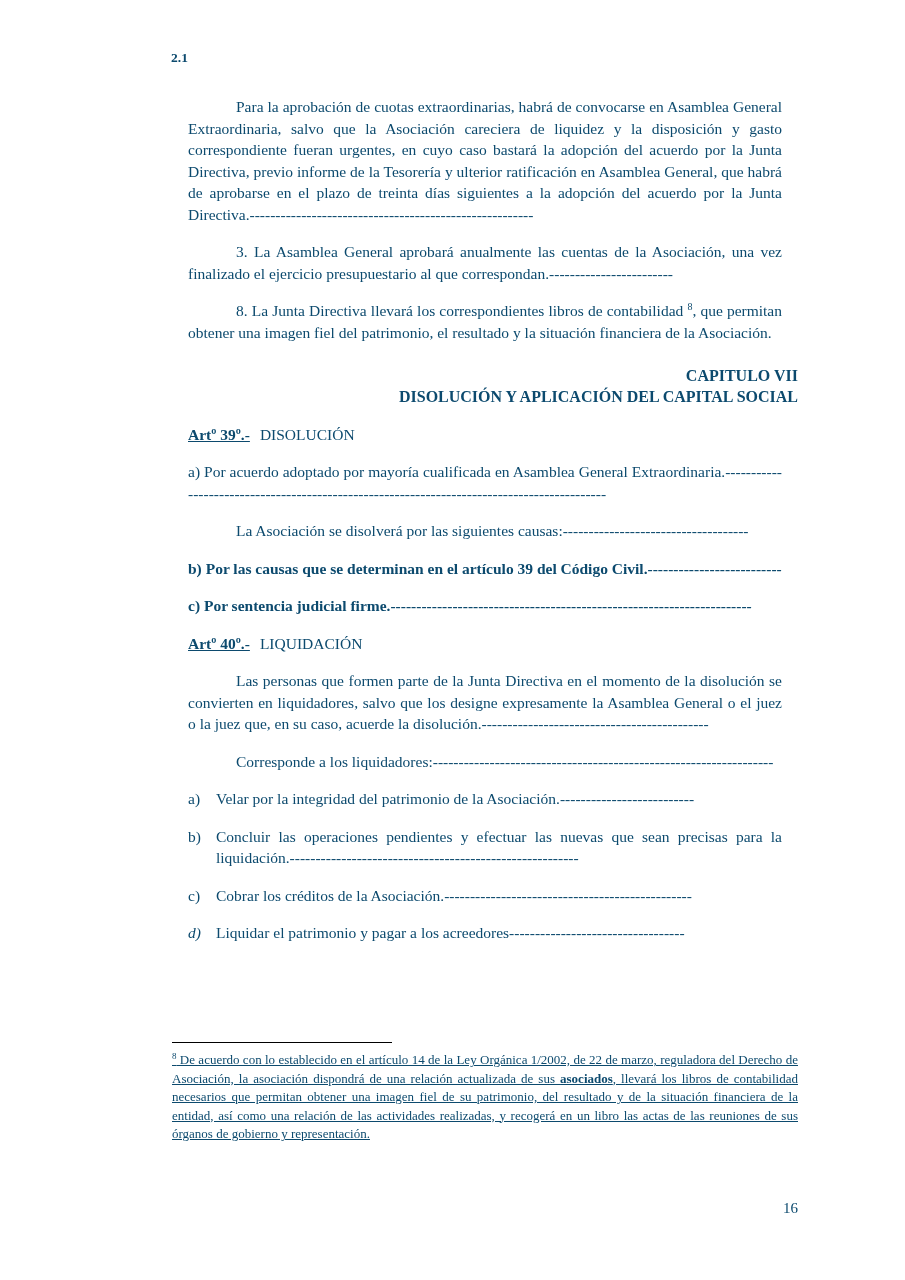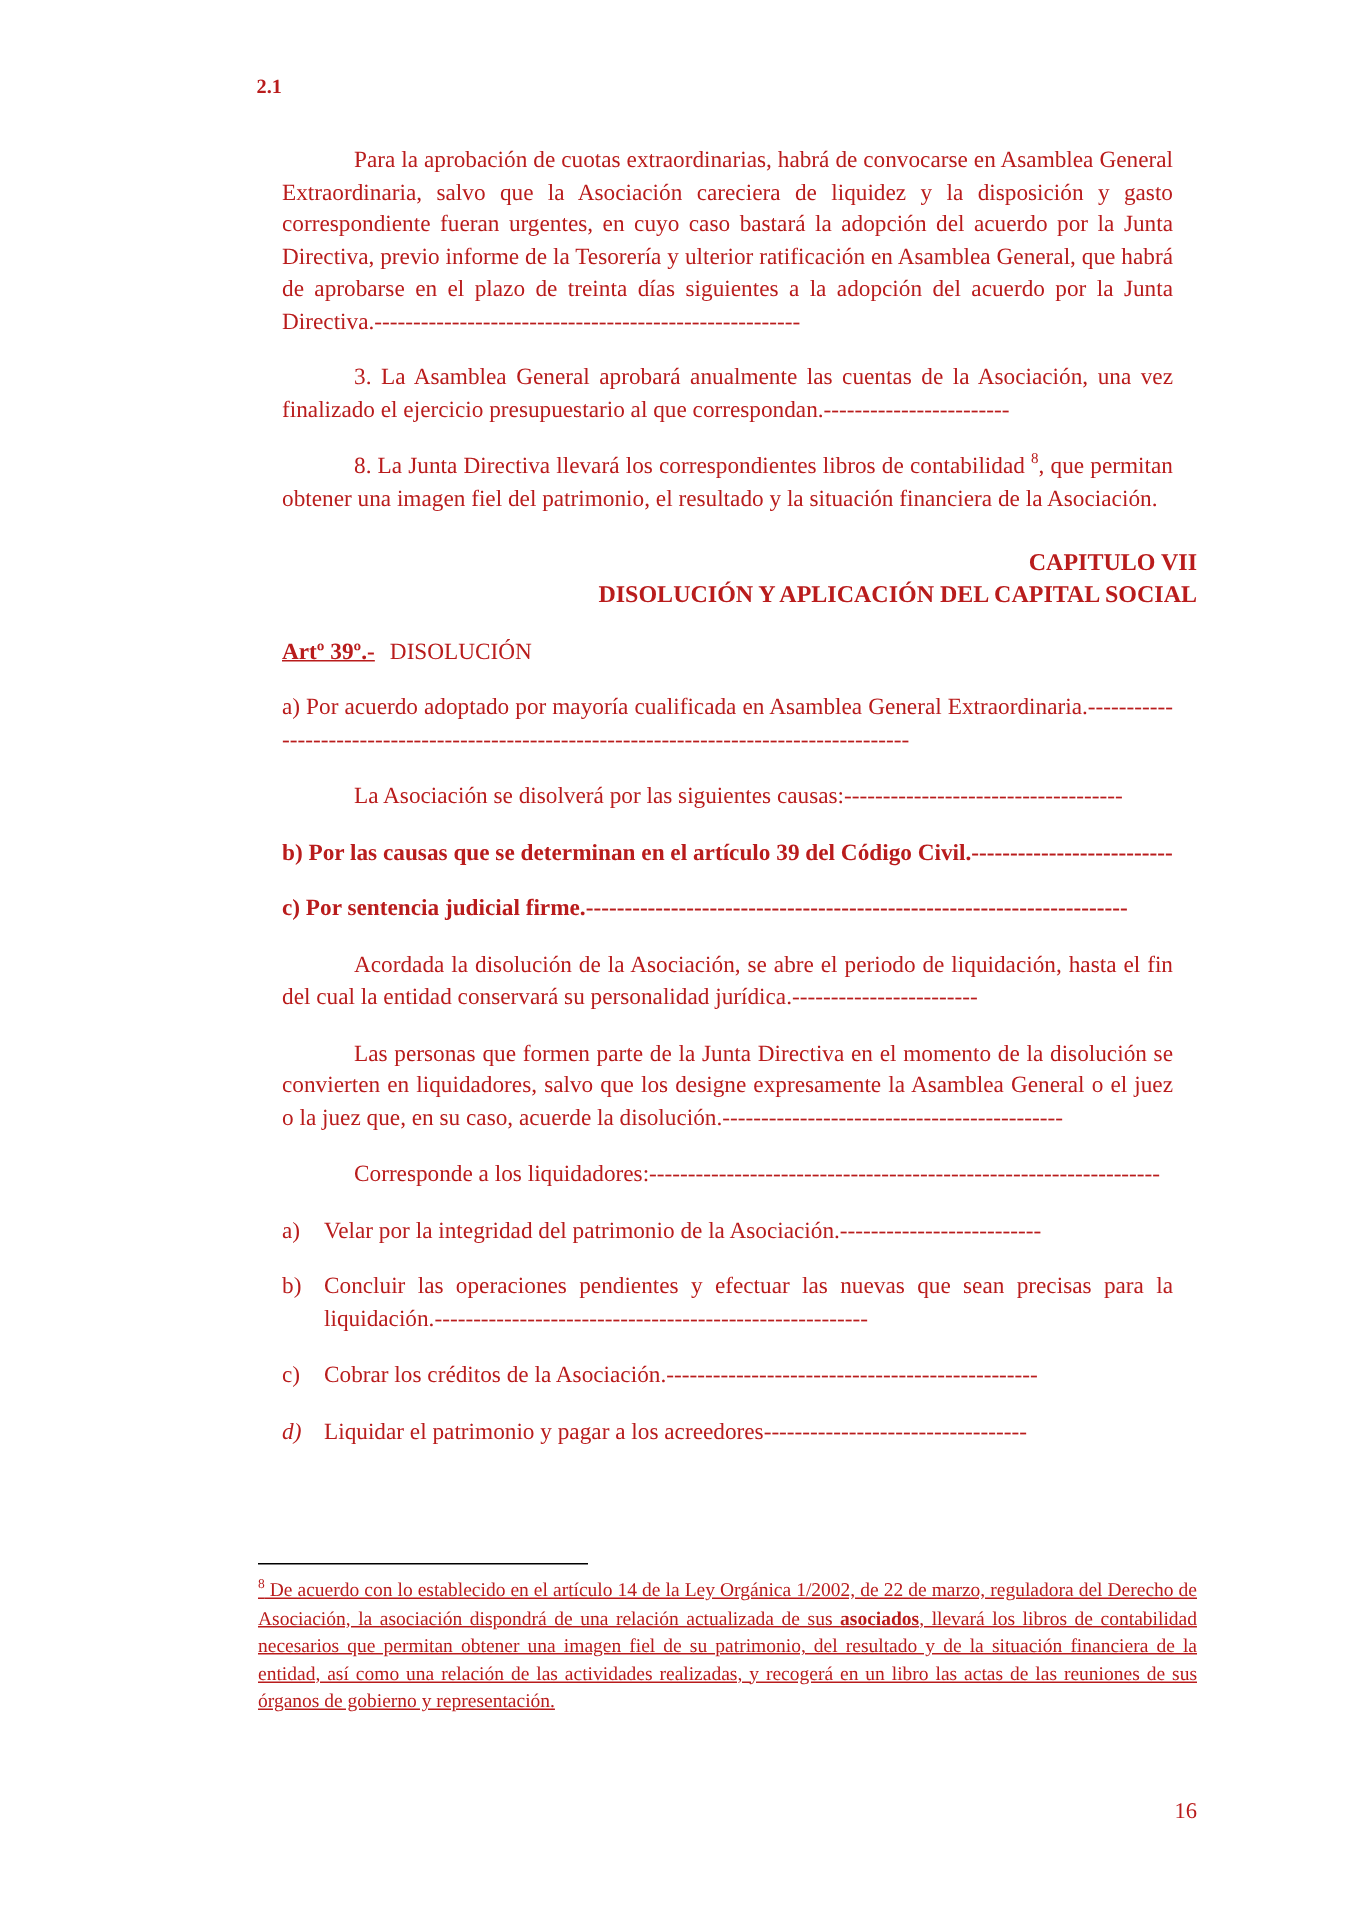--- a/index.html
+++ b/index.html
@@ -2,21 +2,21 @@
 <html><head>
 <meta charset="utf-8">
 <style>
   html, body { margin: 0; padding: 0; background: #ffffff; }
   .page {
     position: relative;
     width: 905px;
     height: 1280px;
     background: #ffffff;
     font-family: "Liberation Serif", serif;
-    color: #b91c1c;
+    color: #0c4a6e;
     overflow: hidden;
   }
   .section-marker {
     position: absolute;
     left: 171px;
     top: 50px;
     font-size: 13.5px;
     font-weight: bold;
   }
   .content {
@@ -101,22 +101,22 @@
     </div>
 
     <p class="art-heading"><span class="art-label">Artº 39º.-</span><span class="art-title">DISOLUCIÓN</span></p>
 
     <p class="body-p">a) Por acuerdo adoptado por mayoría cualificada en Asamblea General Extraordinaria.--------------------------------------------------------------------------------------------</p>
 
     <p class="body-p indent">La Asociación se disolverá por las siguientes causas:------------------------------------</p>
     <p class="tight">b) Por las causas que se determinan en el artículo 39 del Código Civil.--------------------------</p>
     <p class="tight">c) Por sentencia judicial firme.----------------------------------------------------------------------</p>
 
+    <p class="art-heading"><span class="art-label">Artº 40º.-</span><span class="art-title">LIQUIDACIÓN</span></p>
 
-    <p class="body-p indent">Acordada la disolución de la Asociación, se abre el periodo de liquidación, hasta el fin del cual la entidad conservará su personalidad jurídica.------------------------</p>
 
     <p class="body-p indent">Las personas que formen parte de la Junta Directiva en el momento de la disolución se convierten en liquidadores, salvo que los designe expresamente la Asamblea General o el juez o la juez que, en su caso, acuerde la disolución.--------------------------------------------</p>
 
     <p class="body-p indent">Corresponde a los liquidadores:------------------------------------------------------------------</p>
 
     <div>
       <p class="liq-item"><span class="liq-marker">a)</span><span>Velar por la integridad del patrimonio de la Asociación.--------------------------</span></p>
       <p class="liq-item"><span class="liq-marker">b)</span><span>Concluir las operaciones pendientes y efectuar las nuevas que sean precisas para la liquidación.--------------------------------------------------------</span></p>
       <p class="liq-item"><span class="liq-marker">c)</span><span>Cobrar los créditos de la Asociación.------------------------------------------------</span></p>
       <p class="liq-item"><span class="liq-marker italic">d)</span><span>Liquidar el patrimonio y pagar a los acreedores----------------------------------</span></p>

